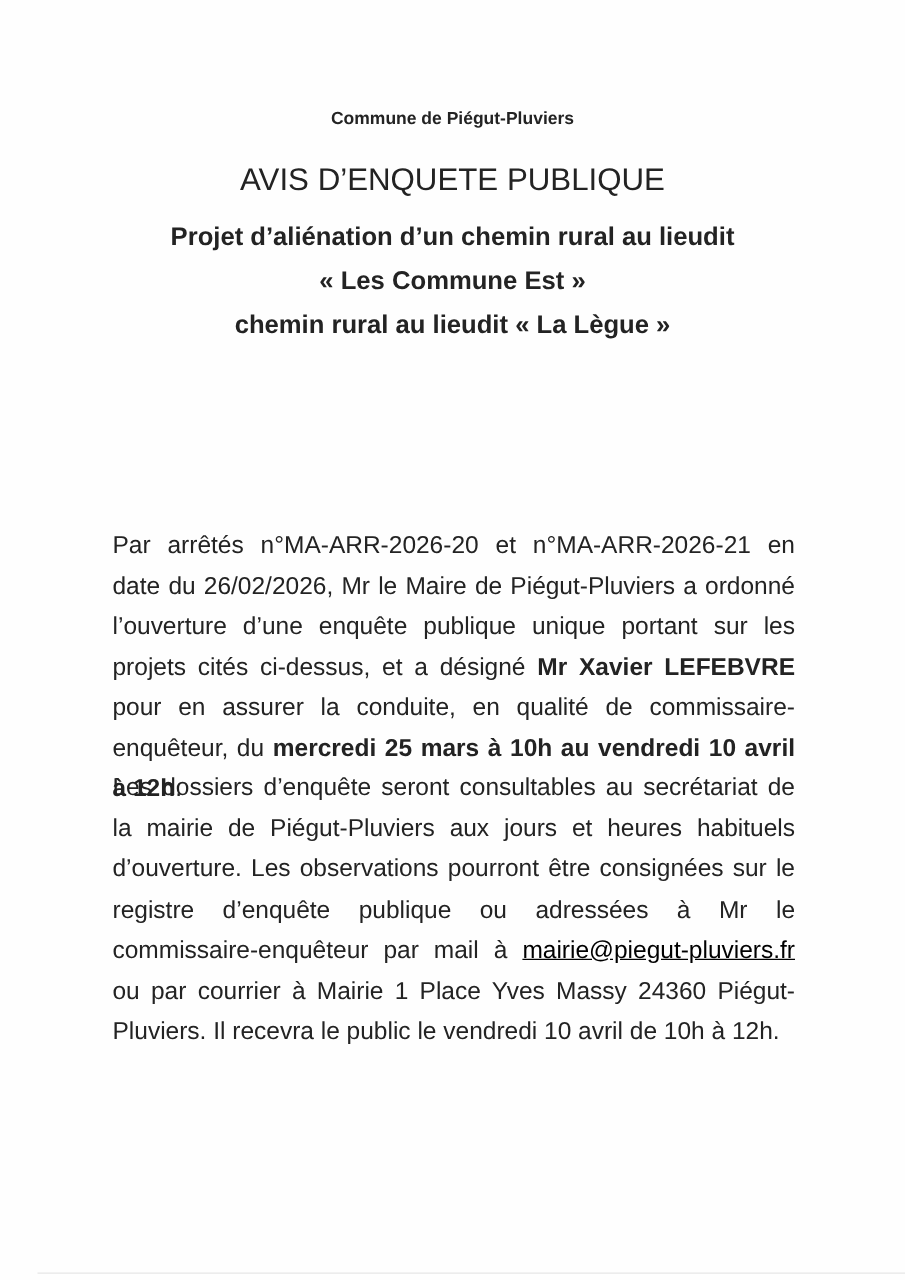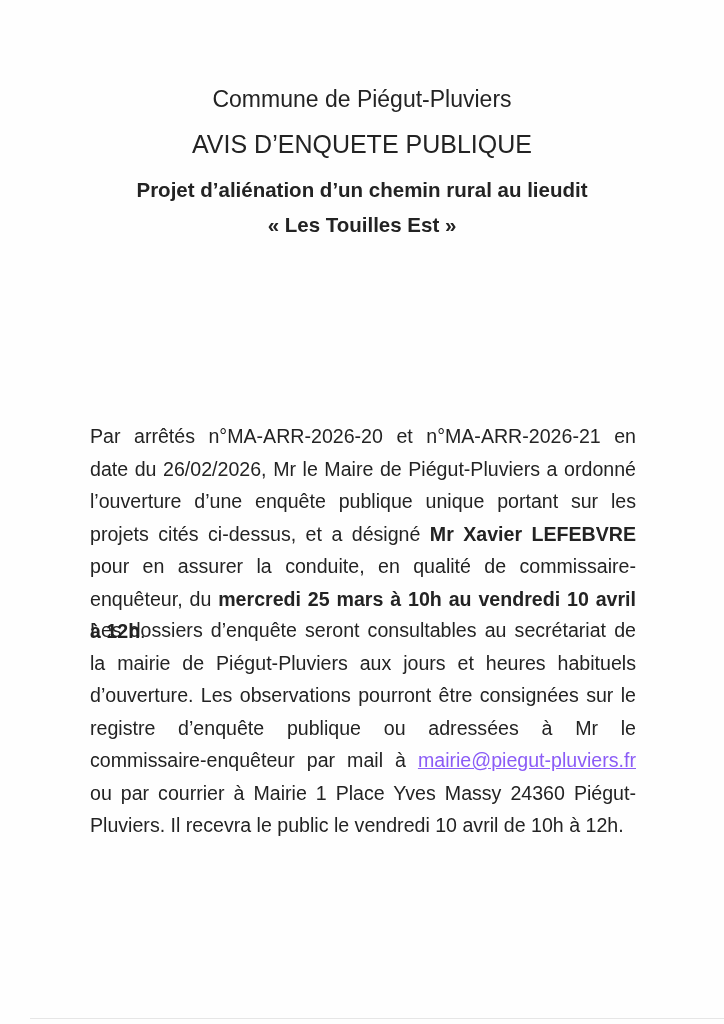--- a/index.html
+++ b/index.html
@@ -3,41 +3,42 @@
 <meta charset="utf-8">
 <style>
   html, body { margin: 0; padding: 0; }
   body {
     width: 724px; height: 1024px; background: #fefefe; position: relative;
     overflow: hidden; color: #232323;
     font-family: "Liberation Sans", "DejaVu Sans", sans-serif;
   }
   .page { position: absolute; left: 0; top: 0; width: 724px; height: 1024px; }
   .center { position: absolute; left: 0; width: 724px; text-align: center; }
-  .commune { top: 86px; font-size: 23px; }
+  .commune { top: 86px; font-size: 14px; font-weight: bold; }
   .avis { top: 130px; font-size: 25px; }
   .headings { top: 172px; font-size: 20.5px; font-weight: bold; line-height: 35px; }
   .headings div { white-space: nowrap; }
   .body { position: absolute; left: 90px; width: 546px; font-size: 19.6px; line-height: 32.5px; text-align: justify; }
   .p1 { top: 376px; margin-top: 44px; }
   .p2 { top: 614px; }
   .body b { font-weight: bold; }
-  .body a { color: #8b5cf6; text-decoration: underline; }
+  .body a { color: #000000; text-decoration: underline; }
   .bottom-rule { position: absolute; left: 30px; right: 0; top: 1018px; height: 1px; background: #e6e6e6; }
 </style>
 </head>
 <body>
 
 <div class="page">
   <div class="center commune">Commune de Piégut-Pluviers</div>
   <div class="center avis">AVIS D’ENQUETE PUBLIQUE</div>
 
   <div class="center headings">
     <div>Projet d’aliénation d’un chemin rural au lieudit</div>
-    <div>« Les Touilles Est »</div>
+    <div>« Les Commune Est »</div>
+    <div>chemin rural au lieudit « La Lègue »</div>
   </div>
 
   <div class="body p1"><span>Par arrêtés n°MA-ARR-2026-20 et n°MA-ARR-2026-21 en date du 26/02/2026, Mr le Maire de Piégut-Pluviers a ordonné l’ouverture d’une enquête publique unique portant sur les projets cités ci-dessus, et a désigné </span><b>Mr Xavier LEFEBVRE</b><span> pour en assurer la conduite, en qualité de commissaire-enquêteur, du </span><b>mercredi 25 mars à 10h au vendredi 10 avril à 12h</b><span>.</span></div>
 
   <div class="body p2"><span>Les dossiers d’enquête seront consultables au secrétariat de la mairie de Piégut-Pluviers aux jours et heures habituels d’ouverture. Les observations pourront être consignées sur le registre d’enquête publique ou adressées à Mr le commissaire-enquêteur par mail à </span><a href="mailto:mairie@piegut-pluviers.fr">mairie@piegut-pluviers.fr</a><span> ou par courrier à Mairie 1 Place Yves Massy 24360 Piégut-Pluviers. Il recevra le public le vendredi 10 avril de 10h à 12h.</span></div>
 
   <div class="bottom-rule"></div>
 </div>
 
 </body></html>

